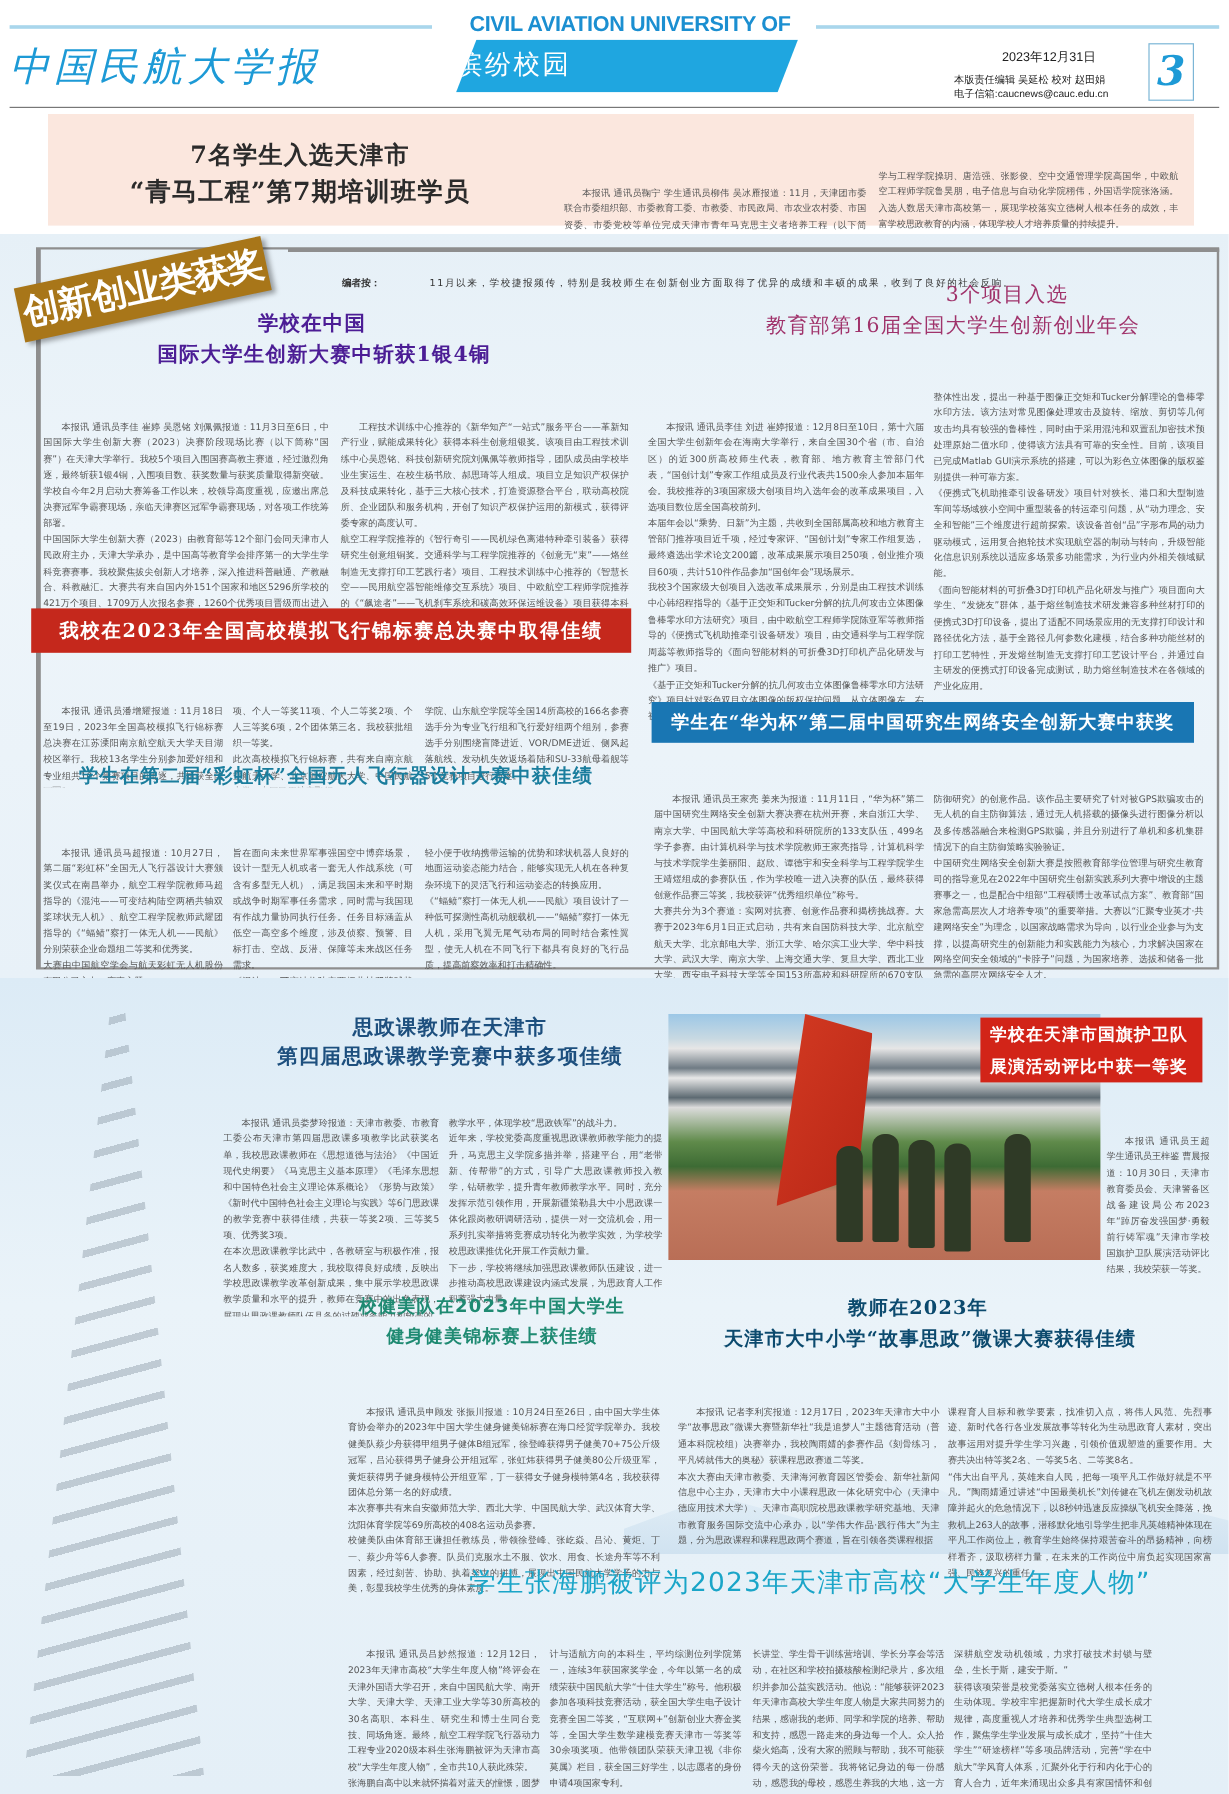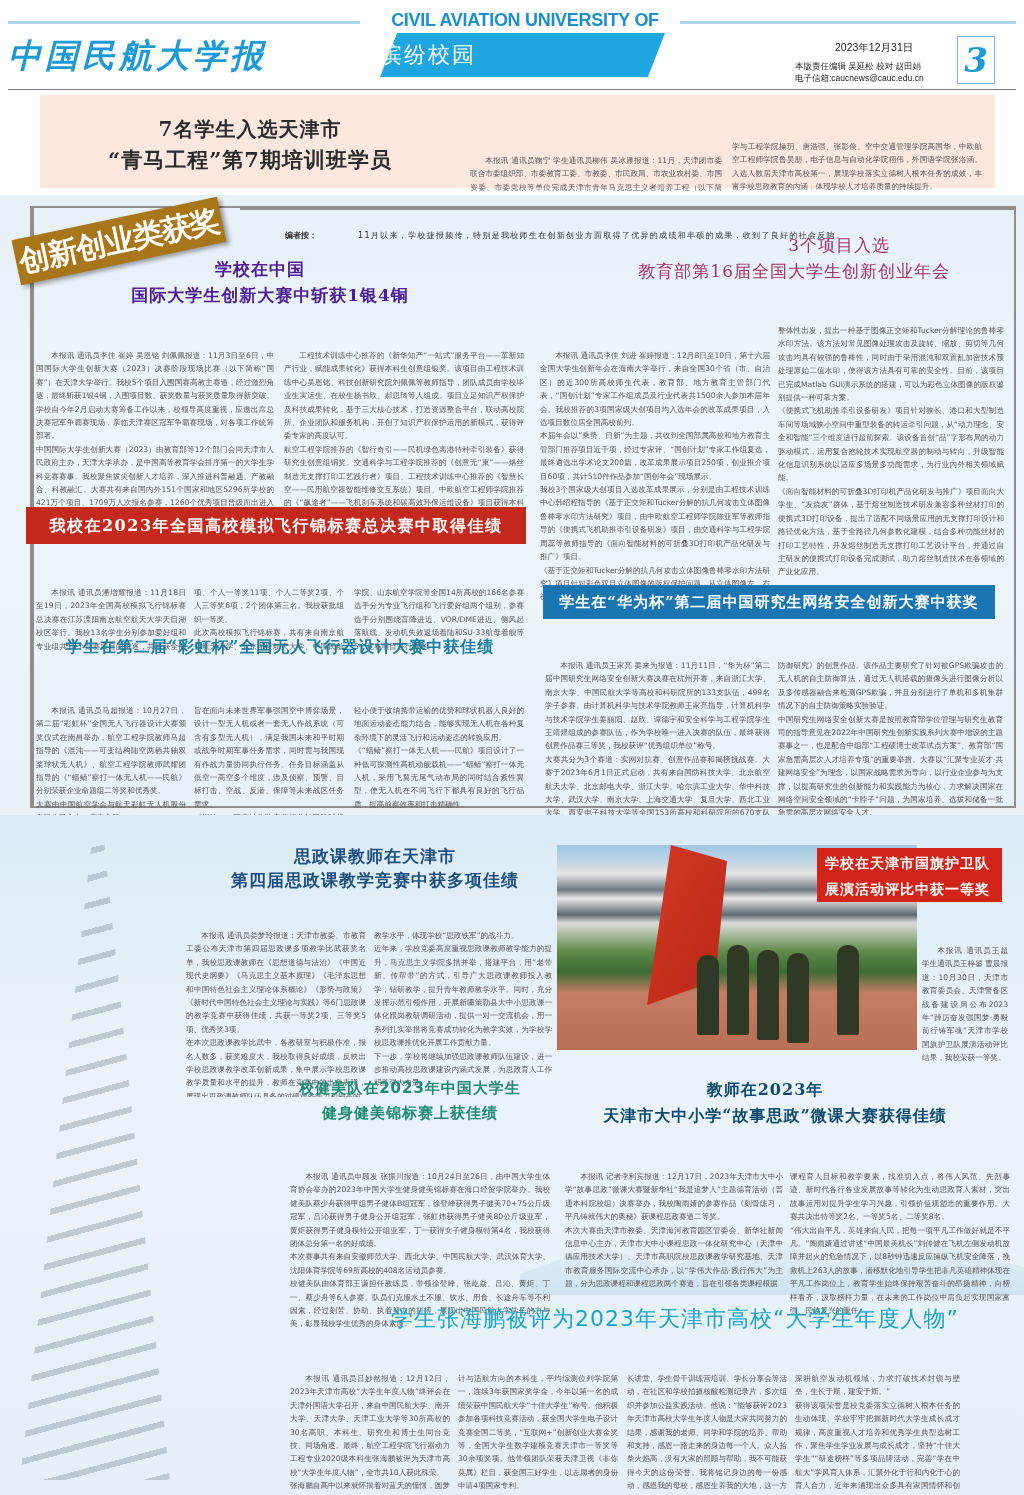--- a/index.html
+++ b/index.html
@@ -4,21 +4,21 @@
 <style>
   * { box-sizing: border-box; margin: 0; padding: 0; }
   html, body { width: 1024px; height: 1495px; overflow: hidden; background: #fff; }
   body { font-family: "DejaVu Serif", "Liberation Serif", serif; color: #333; position: relative; }
   .abs { position: absolute; }
 
   
   .mast-line { position: absolute; top: 21px; height: 3px; background: #a9d6ec; }
   .mast-en { position: absolute; top: 10px; left: 380px; width: 290px; text-align: center;
     font-family: "Liberation Sans", sans-serif; font-weight: bold; font-size: 18px; color: #1b8fd1; letter-spacing: -0.3px; }
-  .mast-logo { position: absolute; top: 34px; left: 8px; font-family: "DejaVu Serif", serif; font-size: 33px; color: #1d9ad6; font-style: italic; letter-spacing: 4px; font-weight: bold; }
+  .mast-logo { position: absolute; top: 34px; left: 8px; font-family: "DejaVu Serif", serif; font-size: 33px; color: #1d9ad6; font-style: italic; letter-spacing: 4px; font-weight: normal; }
   .mast-section { position: absolute; top: 33px; left: 380px; width: 285px; height: 44px; background: #1fa6e0;
     clip-path: polygon(6% 0, 100% 0, 94% 100%, 0 100%); color: #fff; font-size: 22px; text-align: left; line-height: 44px; letter-spacing: 2px; }
   .mast-date { position: absolute; top: 41px; left: 835px; font-size: 10.5px; color: #222; font-family: "Liberation Sans", sans-serif; }
   .mast-editor { position: absolute; top: 61px; left: 795px; font-size: 8.5px; color: #222; font-family: "Liberation Sans", sans-serif; }
   .mast-email { position: absolute; top: 73px; left: 795px; font-size: 8.5px; color: #222; font-family: "Liberation Sans", sans-serif; }
   .mast-page { position: absolute; top: 36px; left: 957px; width: 38px; height: 48px; border: 1px solid #7cb6d6; color: #1d9ad6;
     font-size: 34px; font-style: italic; font-weight: bold; text-align: center; line-height: 46px; }
   .mast-rule { position: absolute; top: 89px; left: 8px; width: 1008px; height: 1px; background: #777; }
 
   

